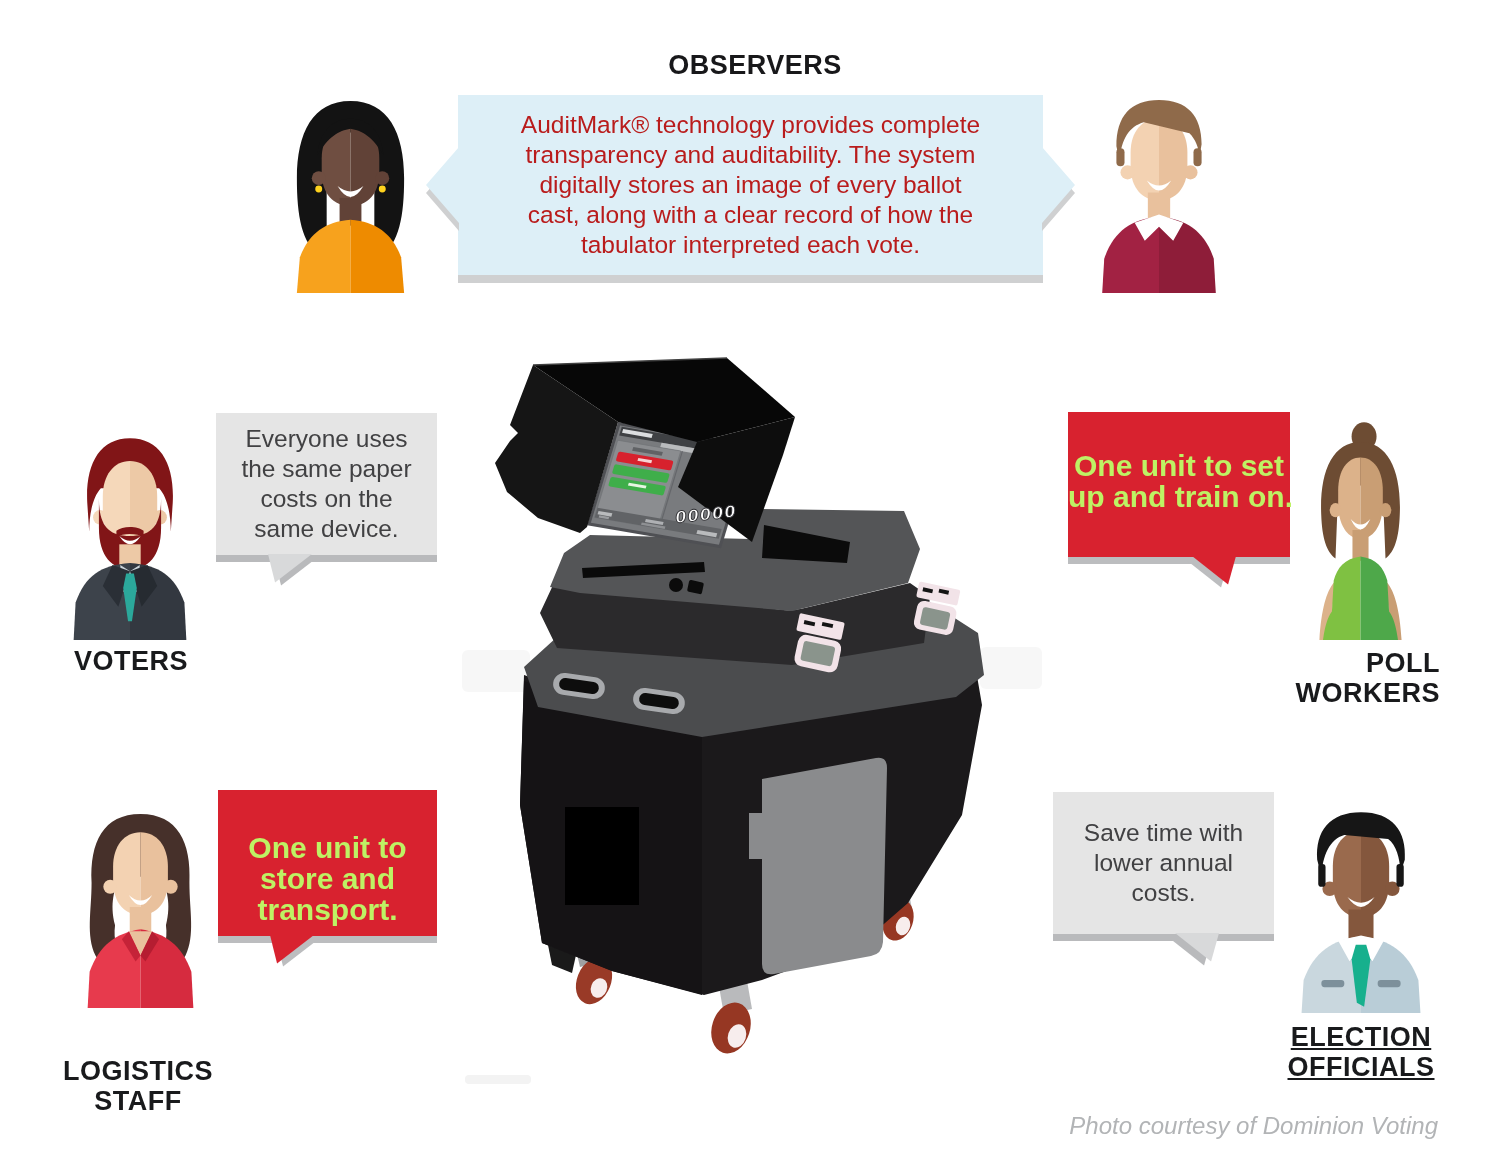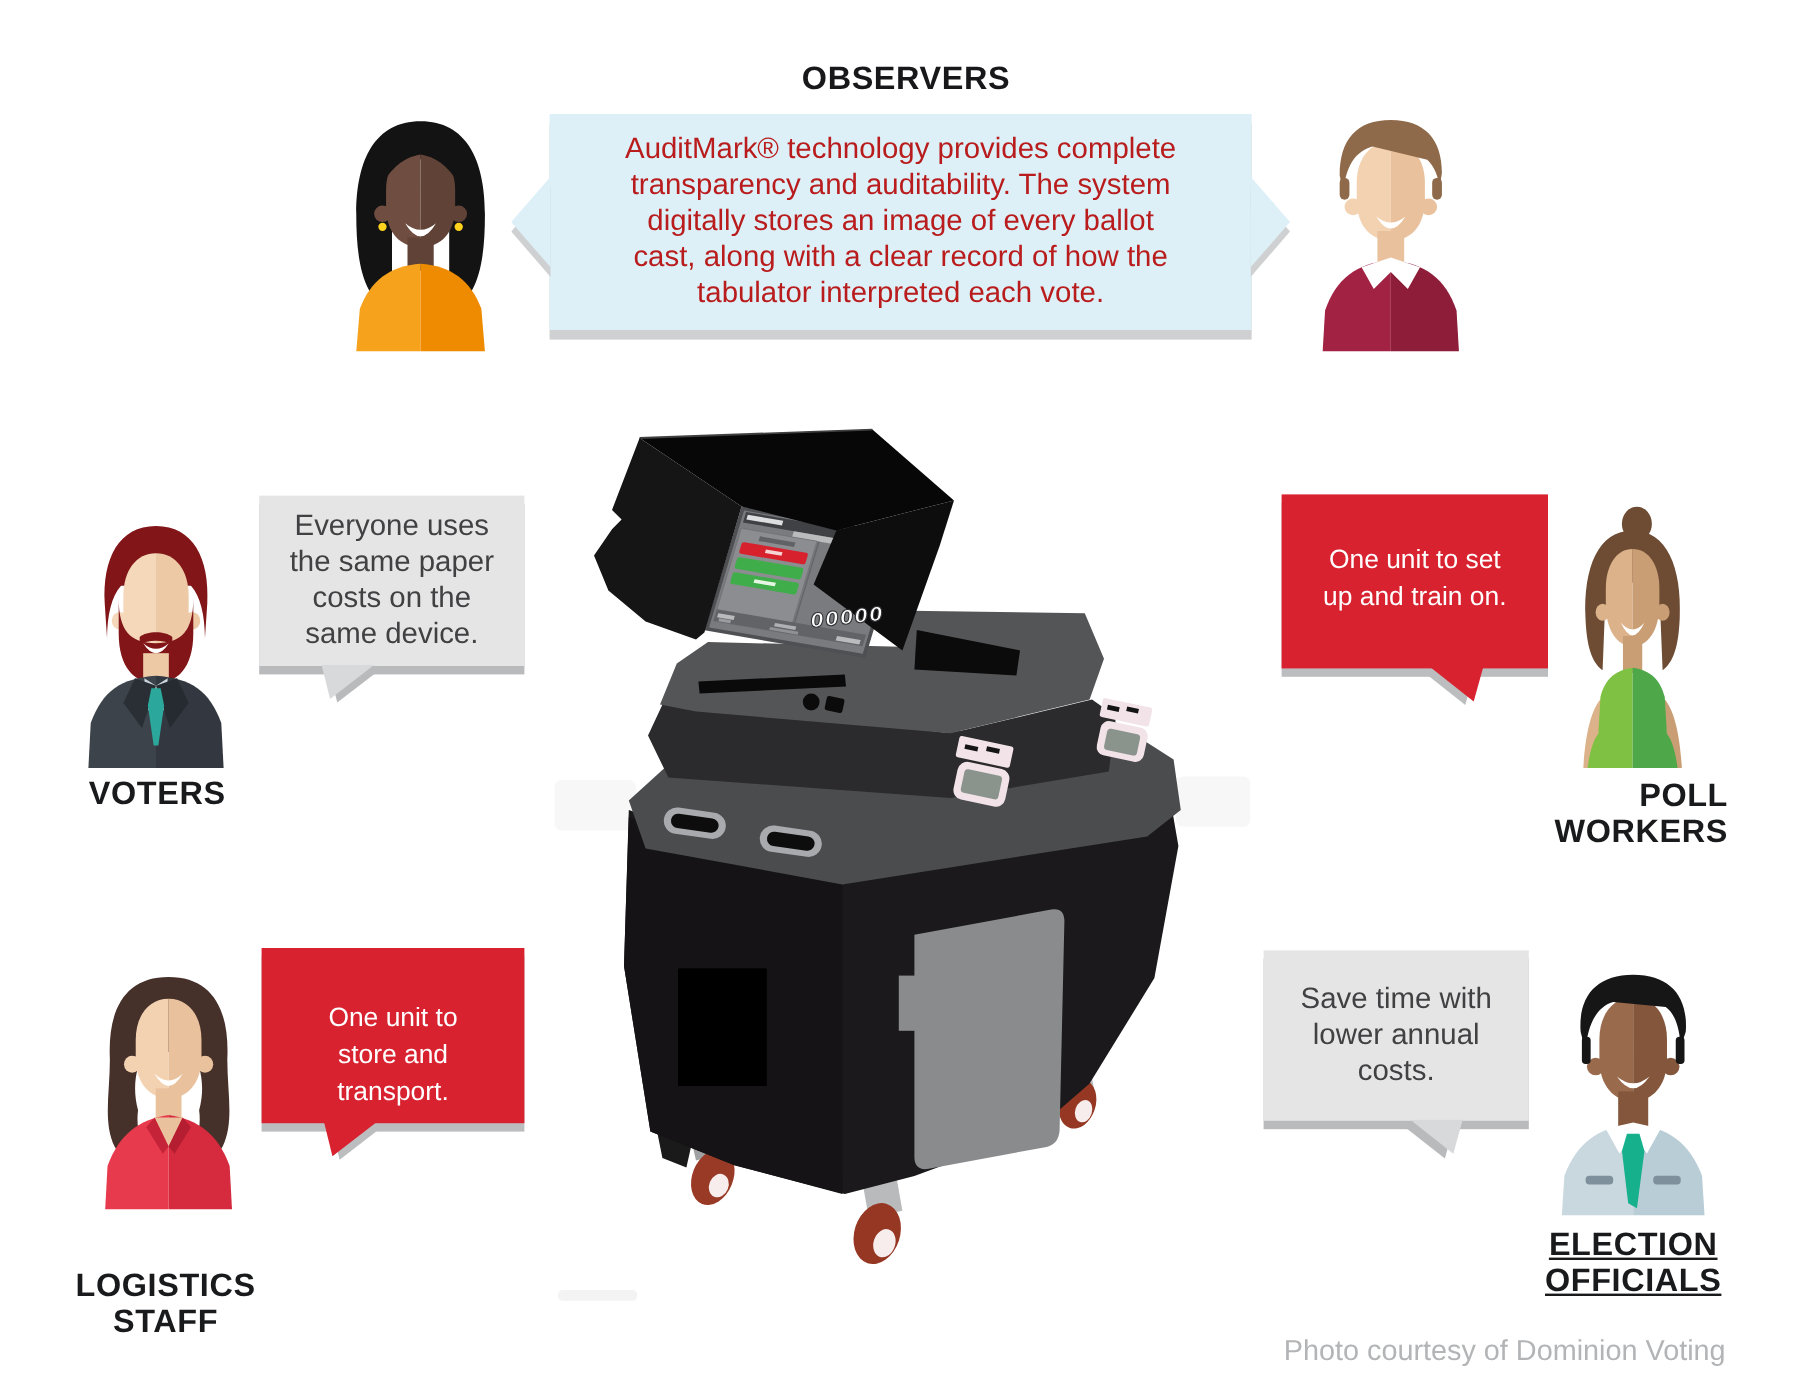--- a/index.html
+++ b/index.html
@@ -26,21 +26,21 @@
   .tip.l,.tip-sh.l{left:-32px;clip-path:polygon(100% 0,100% 100%,0 50%);}
   .tip.r,.tip-sh.r{right:-32px;clip-path:polygon(0 0,0 100%,100% 50%);}
   .tip.l,.tip.r{top:52px;}
   .tip-sh.l,.tip-sh.r{top:60px;}
   .bubble.gray{
     background:#e5e5e5;box-shadow:0 7px 0 #b9babc;
     font-size:24.5px;line-height:30px;color:#414143;box-sizing:border-box;
   }
   .bubble.red{
     background:#d8222f;box-shadow:0 7px 0 #bcbdbf;
-    font-size:22px;line-height:31px;font-weight:400;color:#ffffff;box-sizing:border-box;
+    font-size:30px;line-height:31px;font-weight:700;color:#bef264;box-sizing:border-box;
   }
   .bubble .tail,.bubble .tail-sh{position:absolute;width:44px;height:31px;}
   .tail{z-index:2;}
   .tail-sh{z-index:1;}
   .gray .tail{background:#d8d9da;}
   .red  .tail{background:#d8222f;}
   .gray .tail-sh{background:#b9babc;}
   .red  .tail-sh{background:#bcbdbf;}
   .tail.dl{clip-path:polygon(0 0,100% 0,16% 92%);}
   .tail-sh.dl{clip-path:polygon(0 0,100% 0,16% 92%);}
@@ -59,21 +59,21 @@
   .role{
     position:absolute;text-align:center;font-size:27px;font-weight:700;
     letter-spacing:.5px;color:#191a1c;line-height:30px;
   }
   #lbl-voters{left:65px;top:646px;width:132px;}
   #lbl-poll{left:1282px;top:648px;width:158px;text-align:right;}
   #lbl-logi{left:56px;top:1020px;width:164px;margin-top:36px;}
   #lbl-off{left:1276px;top:1022px;width:170px;text-decoration:underline;}
   .credit{
     position:absolute;left:1000px;top:1112px;width:438px;text-align:right;
-    font-size:24px;color:#b2b4b6;
+    font-size:24px;color:#b2b4b6;font-style:italic;
   }
   svg{position:absolute;display:block;}
 </style>
 </head>
 <body>
 
 <div class="canvas">
 
   <div class="title">OBSERVERS</div>
 

